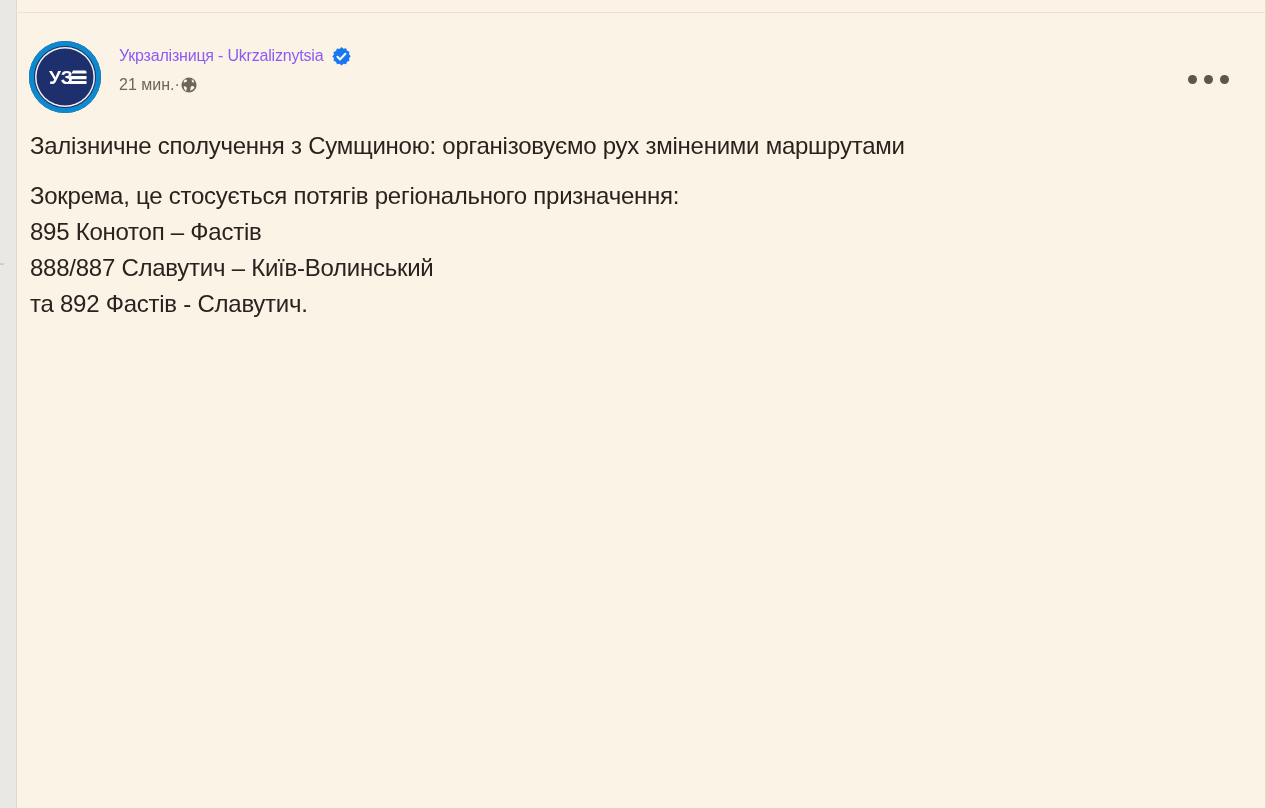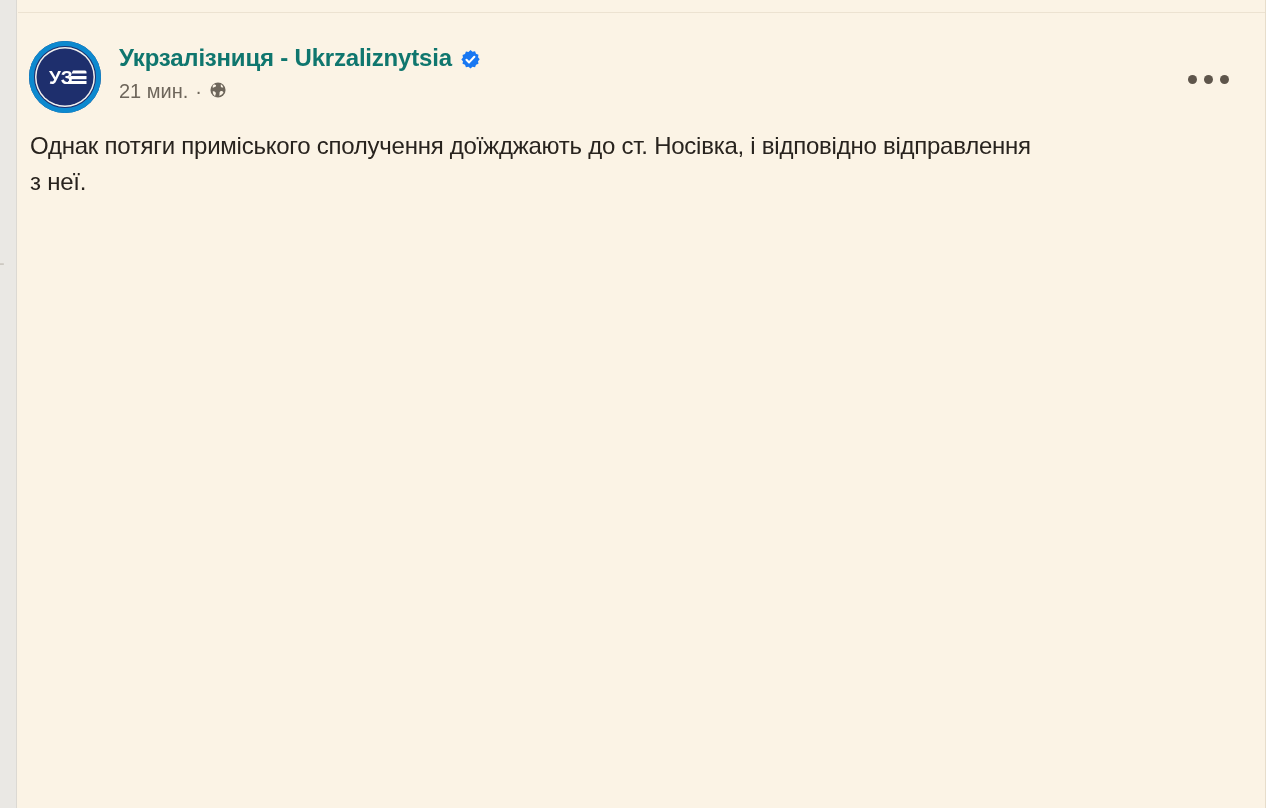--- a/index.html
+++ b/index.html
@@ -47,29 +47,29 @@
   }
   .avatar {
     width: 74px; height: 74px; flex: 0 0 74px;
     border-radius: 50%;
     display: block;
     cursor: pointer;
   }
   .header-text { padding-top: 4px; }
   .author-row { display: flex; align-items: center; gap: 8px; }
   .author-name {
-    font-size: 24px; font-weight: 700;
-    color: #0f766e; letter-spacing: -0.2px;
+    font-size: 16px; font-weight: 400;
+    color: #8b5cf6; letter-spacing: -0.2px;
     cursor: pointer;
   }
   .verified-badge { width: 21px; height: 21px; display: inline-block; margin-top: 2px; }
   .meta-row {
-    display: flex; gap: 7px;
+    display: flex; align-items: center; 
     margin-top: 8px;
-    font-size: 20px; color: #6e665b;
+    font-size: 16px; color: #6e665b;
   }
   .meta-time { cursor: pointer; }
   .meta-sep { color: #6e665b; }
   .globe-icon { width: 18px; height: 18px; display: inline-block; margin-top: 1px; }
 
   .menu-button {
     position: absolute; top: 56px; right: 30px;
     display: flex; gap: 7px; align-items: center;
     padding: 6px; cursor: pointer; border-radius: 50%;
   }
@@ -136,18 +136,21 @@
       </div>
     </div>
 
     <div class="menu-button" title="">
       <span class="dot"></span>
       <span class="dot"></span>
       <span class="dot"></span>
     </div>
 
     <div class="post-body">
-      <p>Однак потяги приміського сполучення доїжджають до ст. Носівка, і відповідно відправлення
-з неї.</p>
+      <p>Залізничне сполучення з Сумщиною: організовуємо рух зміненими маршрутами</p>
+      <p>Зокрема, це стосується потягів регіонального призначення:
+895 Конотоп – Фастів
+888/887 Славутич – Київ-Волинський
+та 892 Фастів - Славутич.</p>
     </div>
 
   </div>
 </div>
 
 </body></html>

